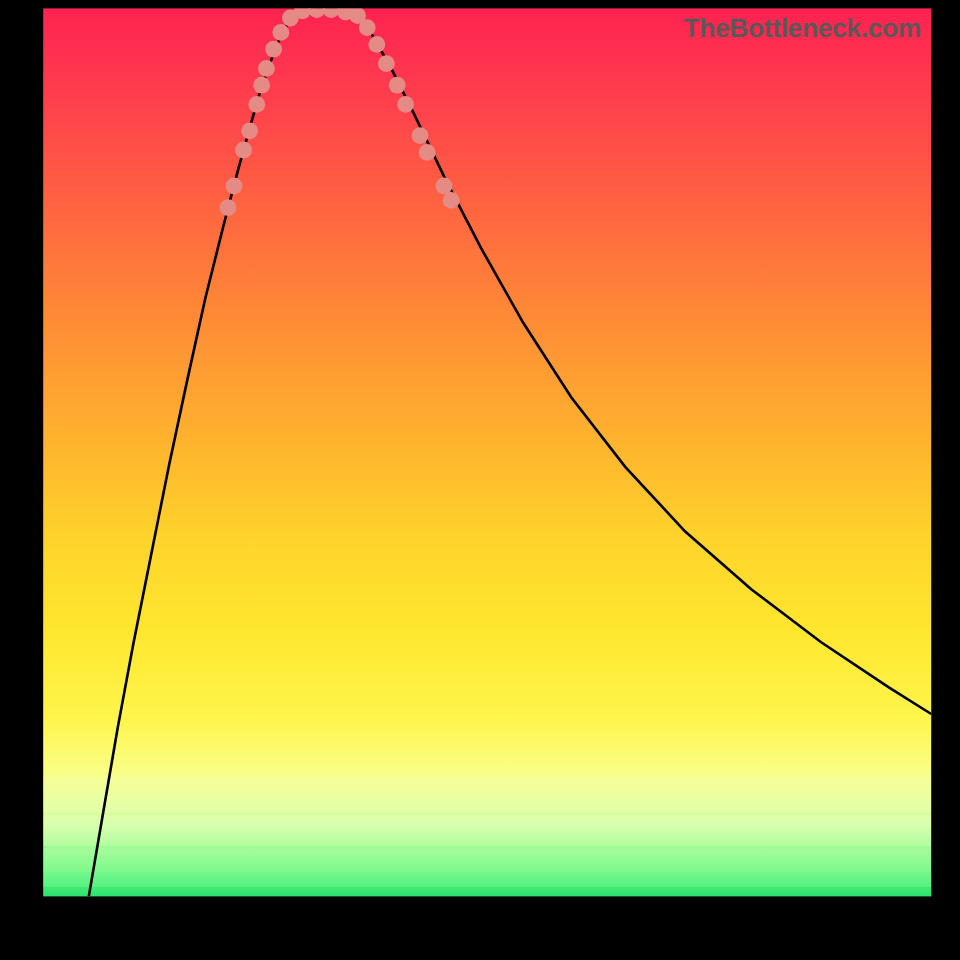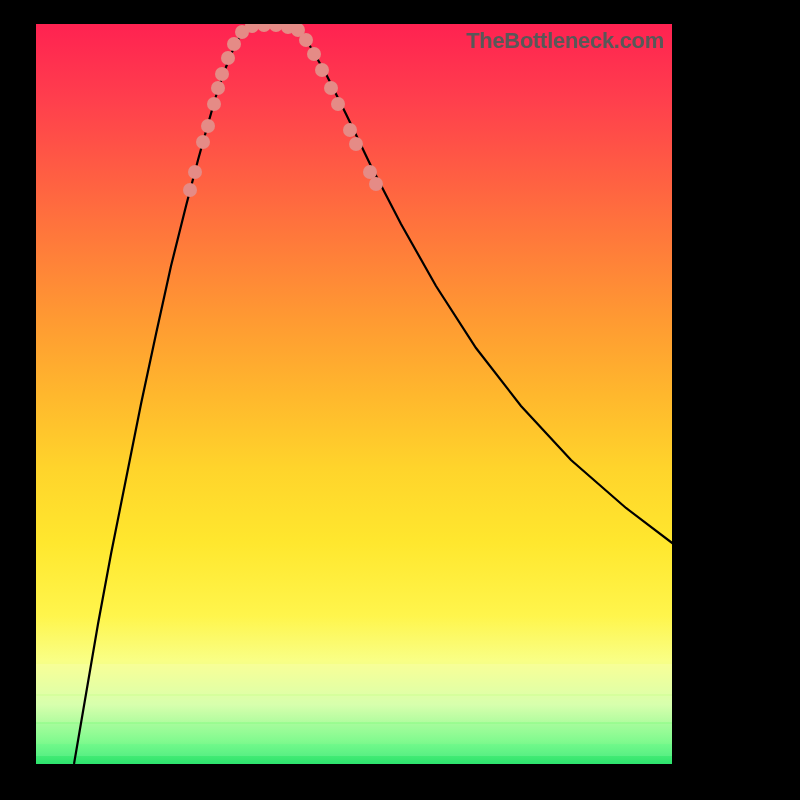--- a/index.html
+++ b/index.html
@@ -7,22 +7,22 @@
     padding: 0;
     width: 800px;
     height: 800px;
     background: #000;
     font-family: Arial, Helvetica, sans-serif;
     overflow: hidden;
   }
   .frame {
     position: absolute;
     left: 36px;
-    top: 24px;
-    width: 636px;
+    top: 7px;
+    width: 740px;
     height: 740px;
     background: linear-gradient(to bottom,
       #ff2251 0%,
       #ff3e4d 10%,
       #ff5d43 20%,
       #ff7c3a 30%,
       #ff9a32 40%,
       #ffb72d 50%,
       #ffd42b 60%,
       #ffe72e 70%,

